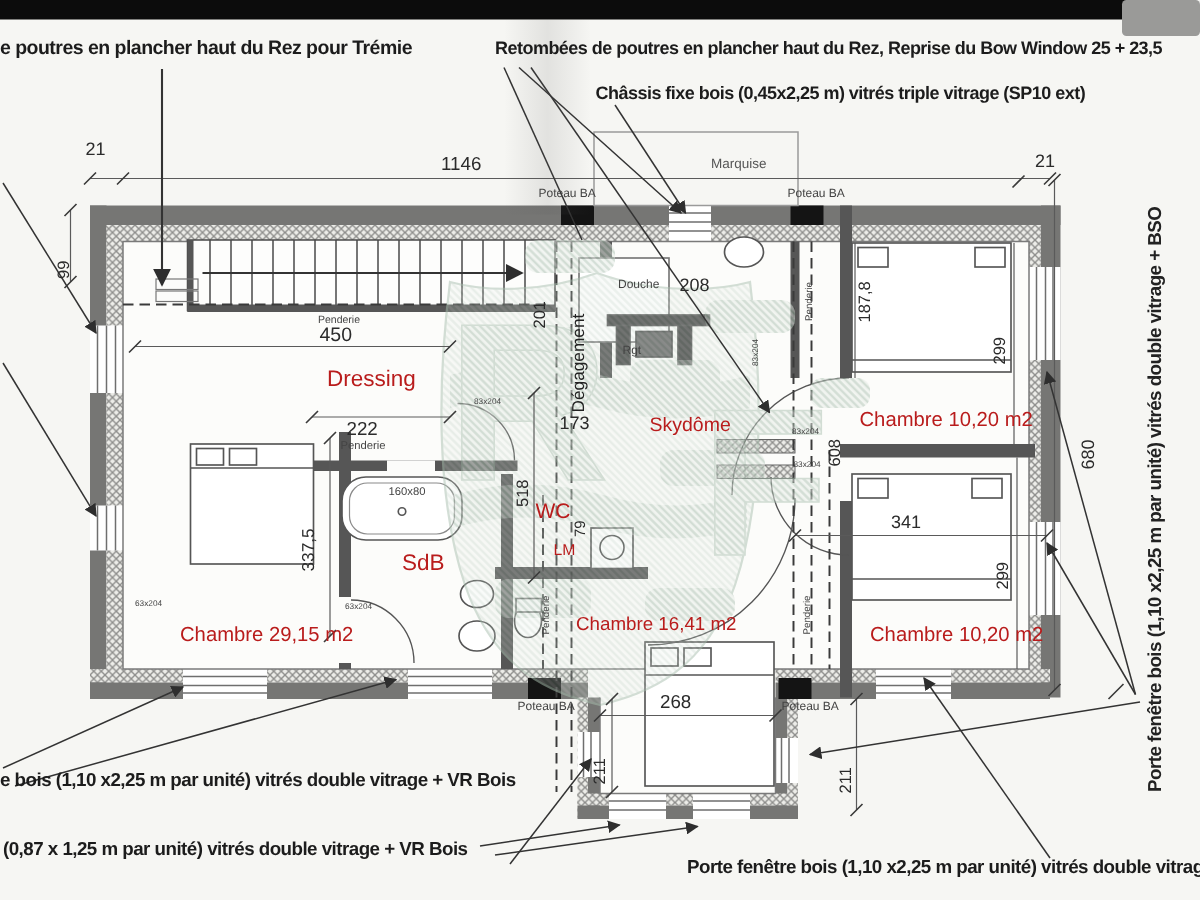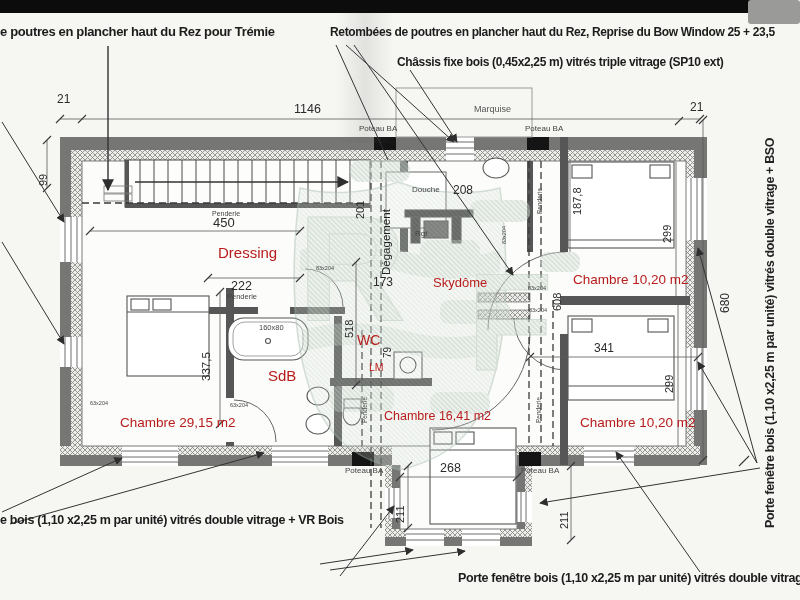--- a/index.html
+++ b/index.html
@@ -238,20 +238,21 @@
   </svg>
 
   <div style="position:absolute;left:0;top:0;width:762px;height:13px;background:#0c0c0c;"></div>
   <div style="position:absolute;left:748px;top:0;width:52px;height:24px;background:#9a9a98;border-radius:3px;"></div>
   <div style="position:absolute;left:336px;top:13px;width:58px;height:130px;background:linear-gradient(90deg,rgba(90,90,90,0),rgba(90,90,90,0.13),rgba(90,90,90,0));"></div>
 
   <div class="lbl ann" style="left:0px;top:25px;font-size:13px;">e poutres en plancher haut du Rez pour Trémie</div>
   <div class="lbl ann" style="left:330px;top:26px;font-size:12px;">Retombées de poutres en plancher haut du Rez, Reprise du Bow Window 25 + 23,5</div>
   <div class="lbl ann" style="left:397px;top:56px;font-size:12px;">Châssis fixe bois (0,45x2,25 m) vitrés triple vitrage (SP10 ext)</div>
   <div class="lbl ann" style="left:0px;top:514px;font-size:12.5px;">e bois (1,10 x2,25 m par unité) vitrés double vitrage + VR Bois</div>
+  <div class="lbl ann" style="left:2px;top:560px;font-size:12.5px;">(0,87 x 1,25 m par unité) vitrés double vitrage + VR Bois</div>
   <div class="lbl ann" style="left:458px;top:572px;font-size:12.5px;">Porte fenêtre bois (1,10 x2,25 m par unité) vitrés double vitrage</div>
   <div class="v ann" style="left:764px;top:528px;font-size:12.5px;">Porte fenêtre bois (1,10 x2,25 m par unité) vitrés double vitrage + BSO</div>
 
   <div class="lbl" style="left:218px;top:245px;font-size:15px;">Dressing</div>
   <div class="lbl" style="left:120px;top:416px;font-size:13.5px;">Chambre 29,15 m2</div>
   <div class="lbl" style="left:268px;top:368px;font-size:15px;">SdB</div>
   <div class="lbl" style="left:357px;top:333px;font-size:14px;">WC</div>
   <div class="lbl" style="left:369px;top:362px;font-size:10.5px;">LM</div>
   <div class="lbl" style="left:433px;top:276px;font-size:13px;">Skydôme</div>
   <div class="lbl tiny" style="left:412px;top:186px;font-size:8px;">Douche</div>

